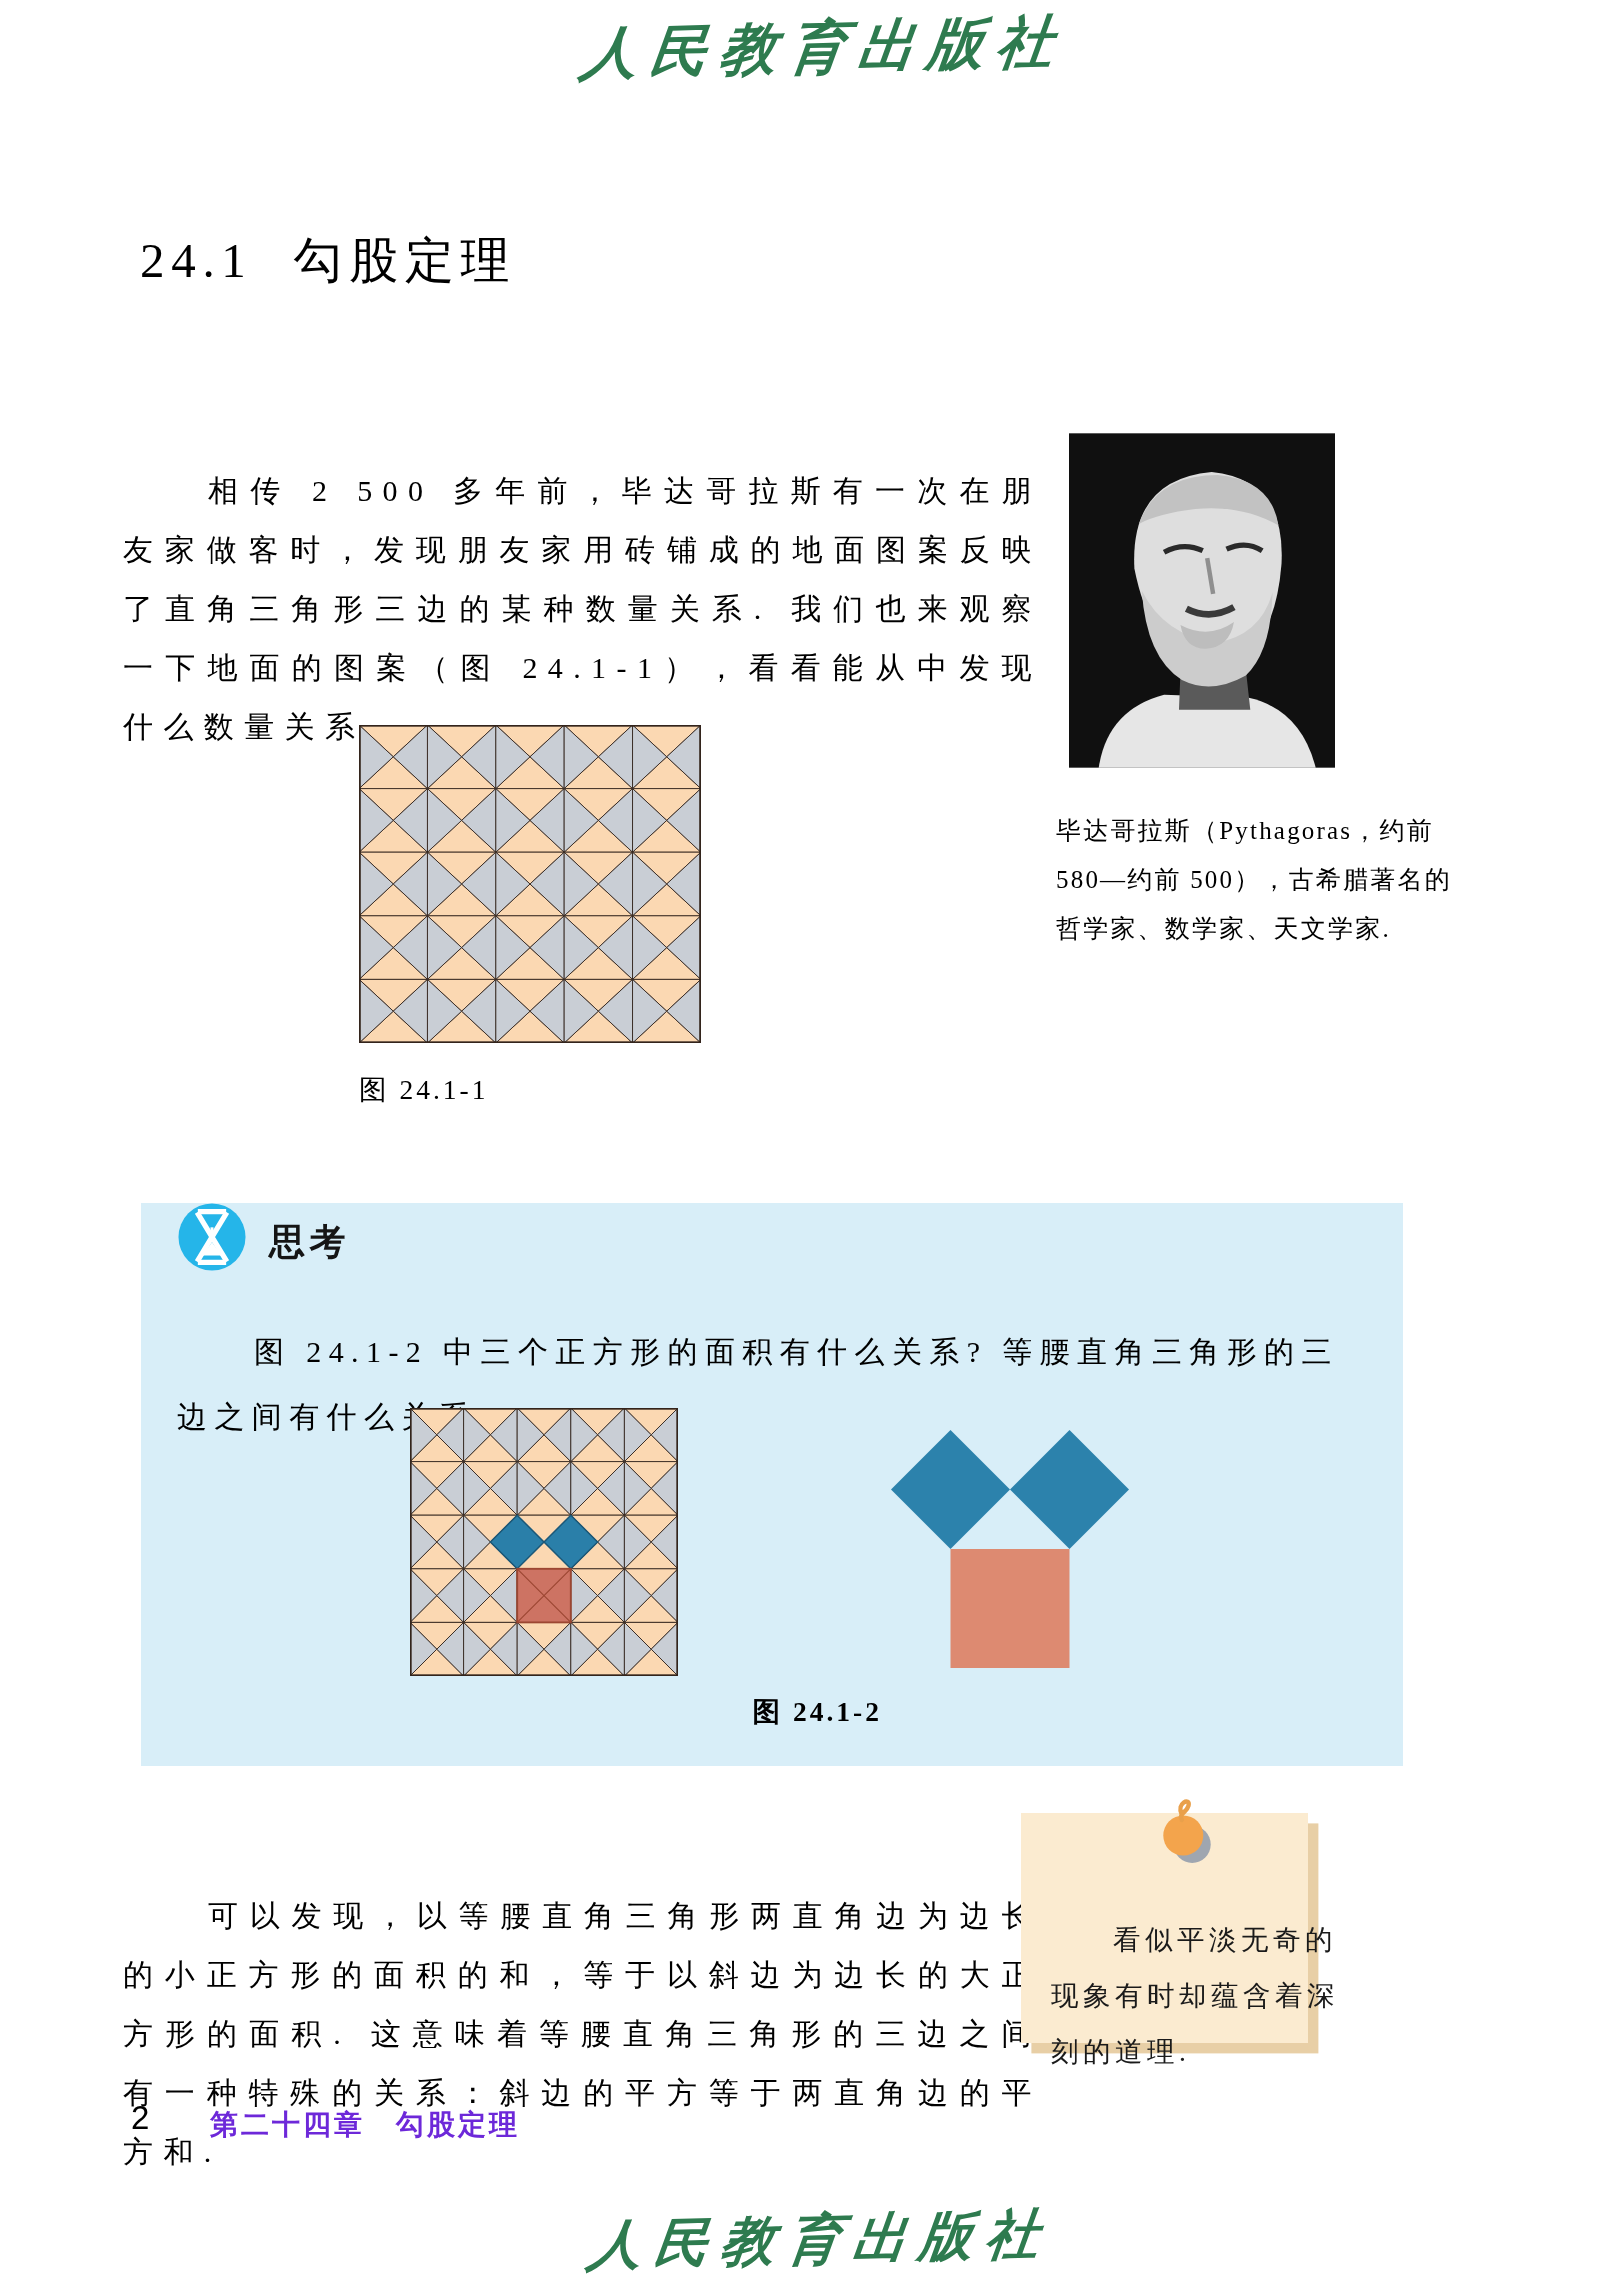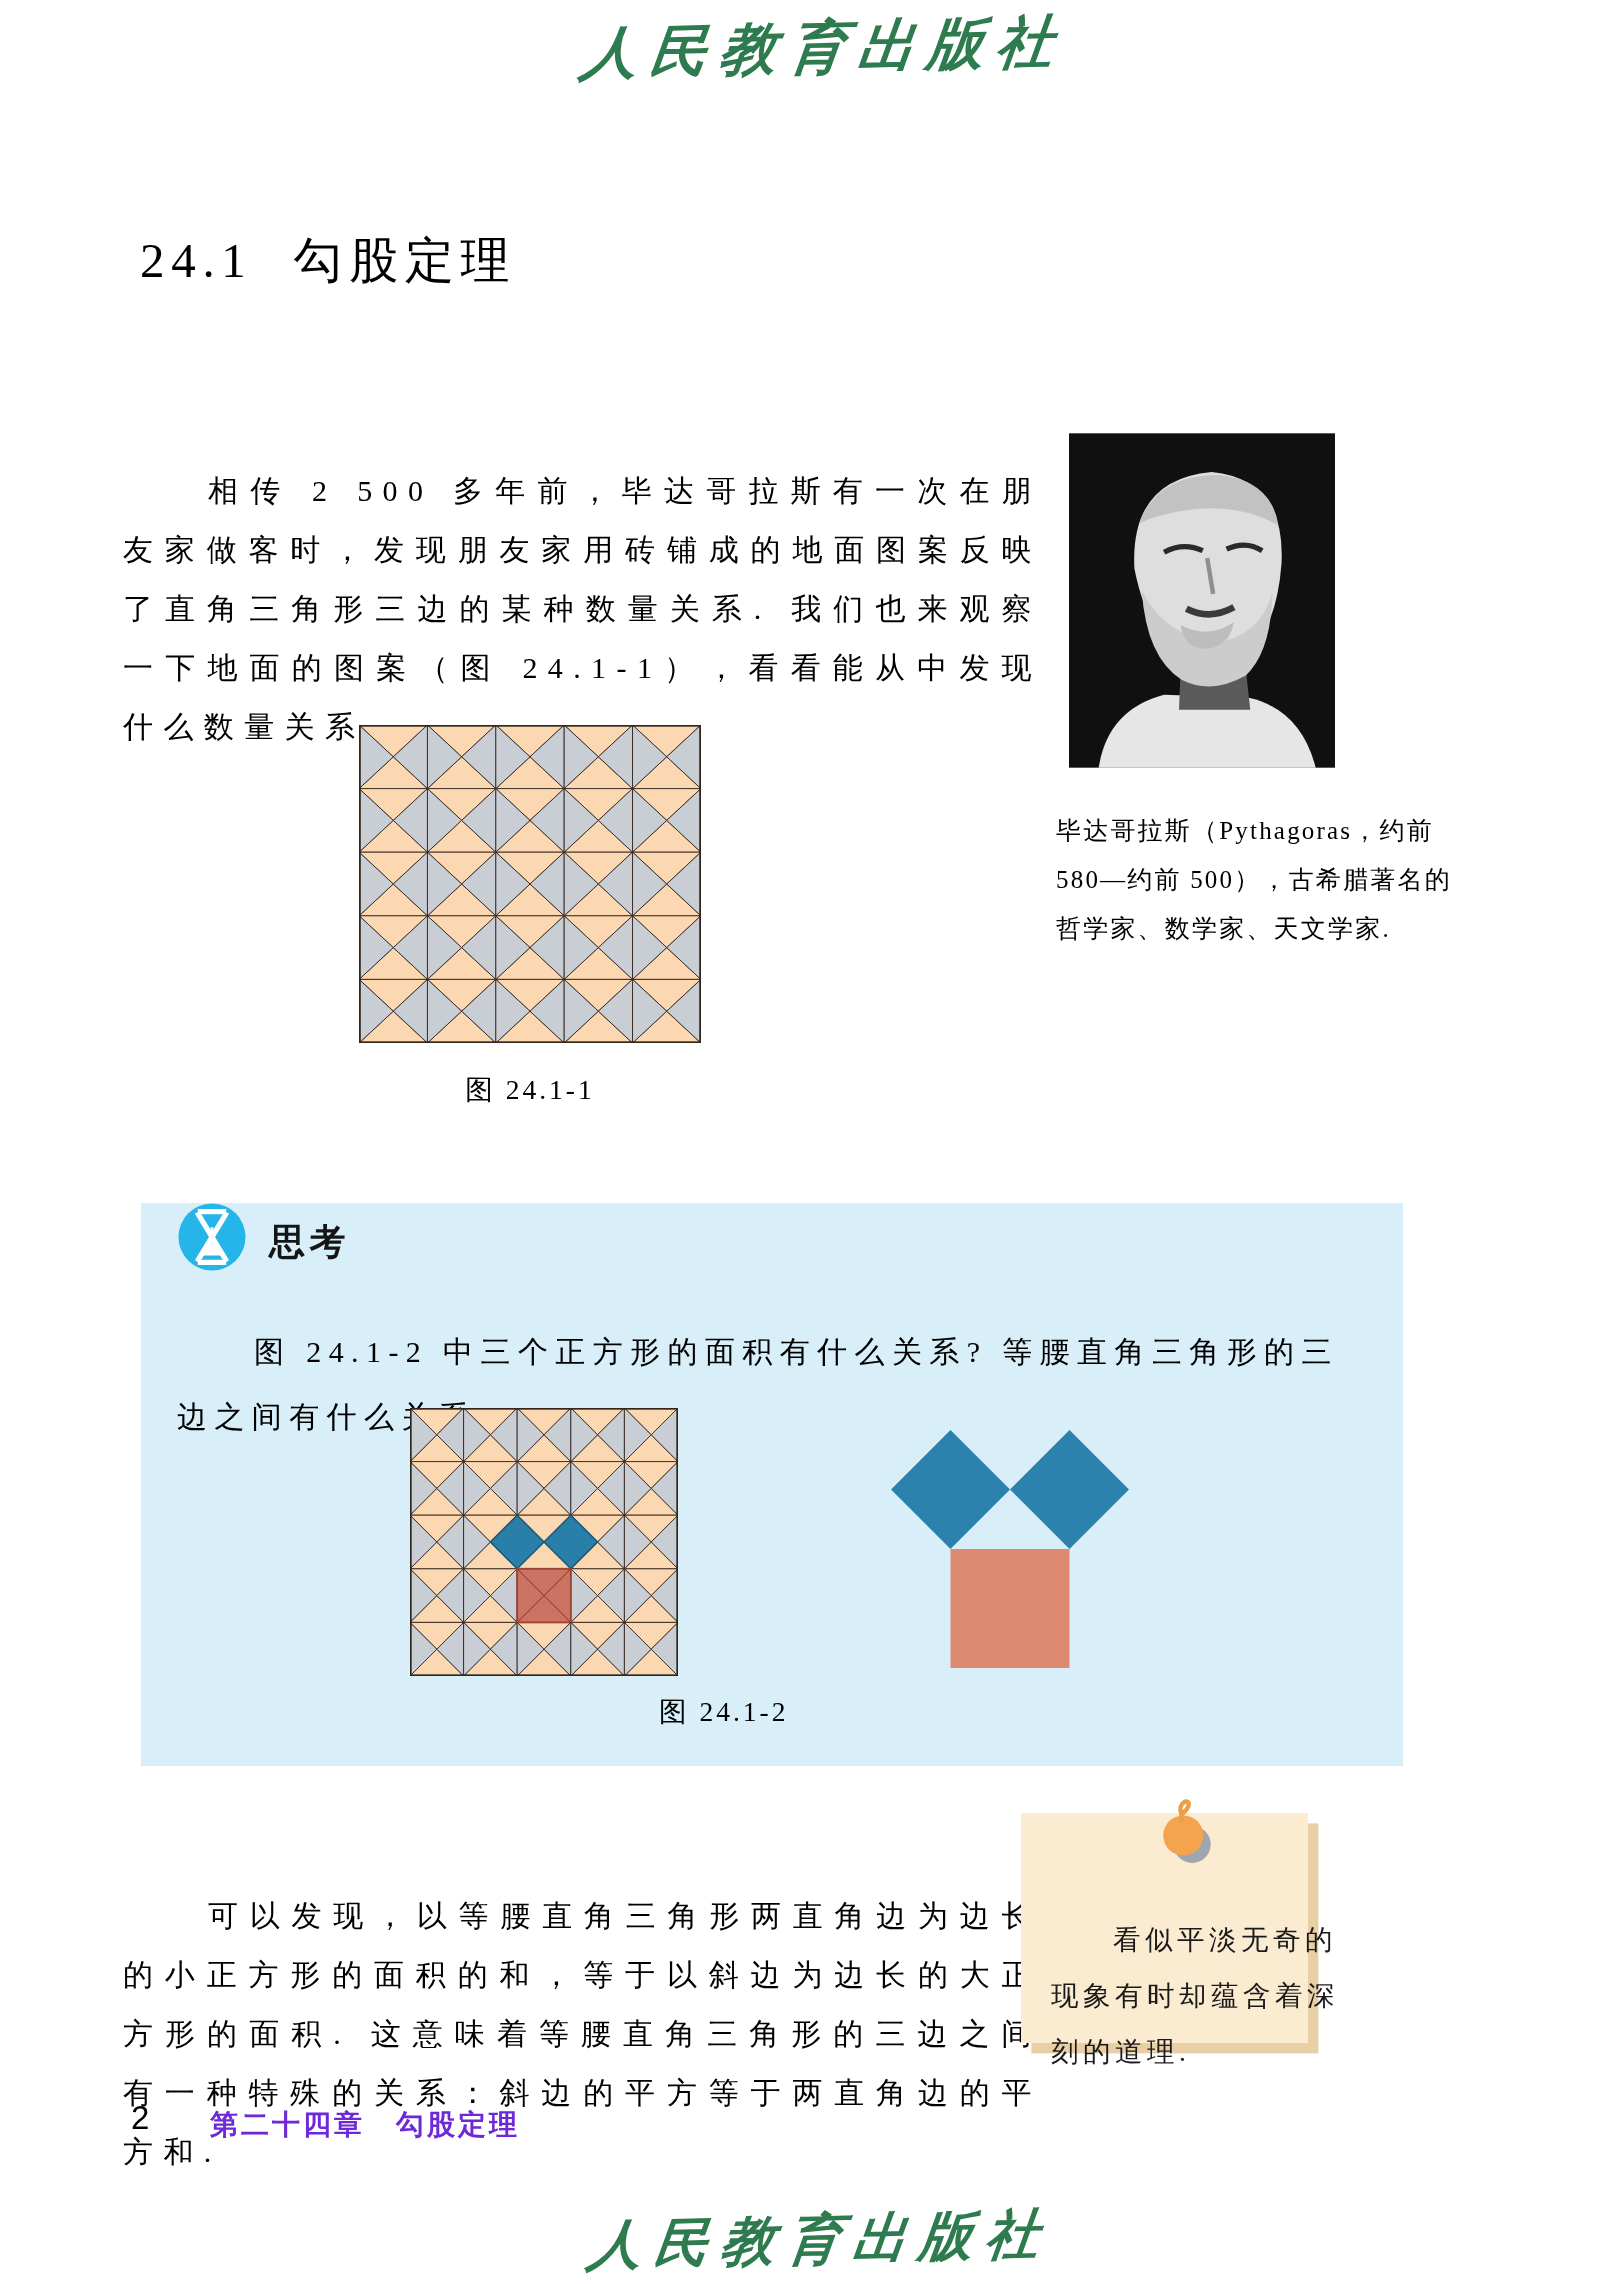--- a/index.html
+++ b/index.html
@@ -40,21 +40,21 @@
     overflow-wrap:anywhere;
   }
   .para.p1{top:431px;}
   .para.p2{top:1856px;}
   
   .fig1-wrap{position:absolute;left:359px;top:725px;width:342px;height:318px;}
   .fig-caption{
     font-size:27.5px;letter-spacing:3px;color:#000;
     font-family:"Liberation Serif","DejaVu Serif",serif;
   }
-  .fig1-cap{position:absolute;left:359px;top:1072px;width:342px;text-align:center;}
+  .fig1-cap{position:absolute;left:359px;top:1072px;width:342px;}
   
   .portrait{position:absolute;left:1069px;top:433px;width:266px;height:335px;}
   .portrait-cap{
     position:absolute;left:1032px;top:806px;width:446px;
     font-size:25px;line-height:49px;letter-spacing:2.2px;
     white-space:pre-line;color:#000;margin-left:24px;
   }
   
   .think-box{
     position:absolute;left:141px;top:1203px;width:1262px;height:563px;
@@ -66,21 +66,21 @@
     font-family:Liberation Serif, serif;
     font-weight:bold;font-size:36px;letter-spacing:4.5px;color:#151515;
   }
   .think-question{
     position:absolute;left:36px;top:86px;width:1190px;
     font-size:30px;line-height:65px;letter-spacing:7.4px;
     text-indent:77px;color:#000;overflow-wrap:anywhere;
   }
   .fig2-left{position:absolute;left:269px;top:205px;width:268px;height:268px;}
   .fig2-right{position:absolute;left:750px;top:227px;width:238px;height:238px;}
-  .fig2-cap{position:absolute;left:518px;top:491px;width:223px;text-align:left;}
+  .fig2-cap{position:absolute;left:518px;top:491px;width:223px;text-align:right;font-weight:bold;}
   
   .side-note{
     position:absolute;left:1021px;top:1813px;width:287px;height:230px;
     background:var(--note-bg);
     box-shadow:10.4px 10.4px 0 var(--note-shadow);
   }
   .pin{position:absolute;left:125px;top:-19.3px;width:82px;height:83px;}
   .note-text{
     position:absolute;left:30px;top:71px;width:299px;
     font-size:27.5px;line-height:56px;letter-spacing:4.5px;

